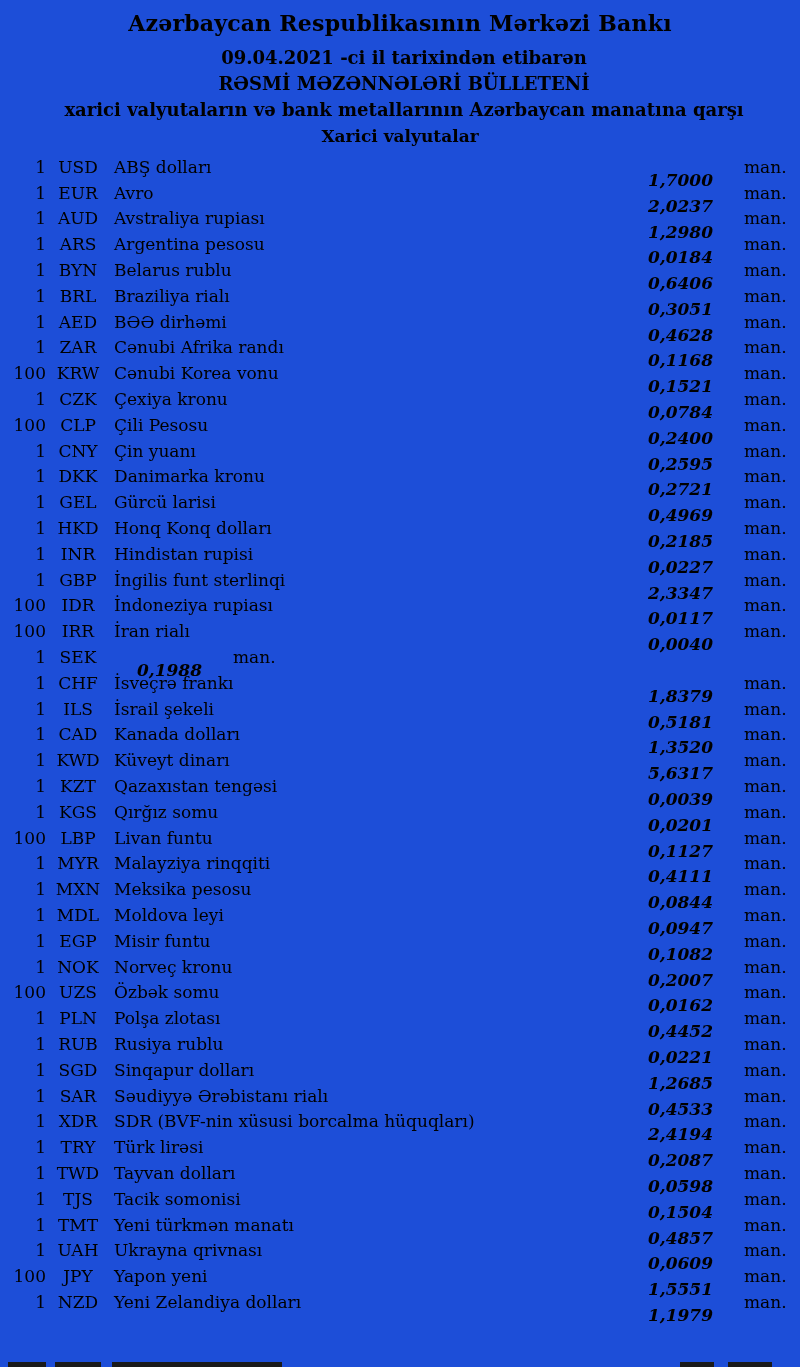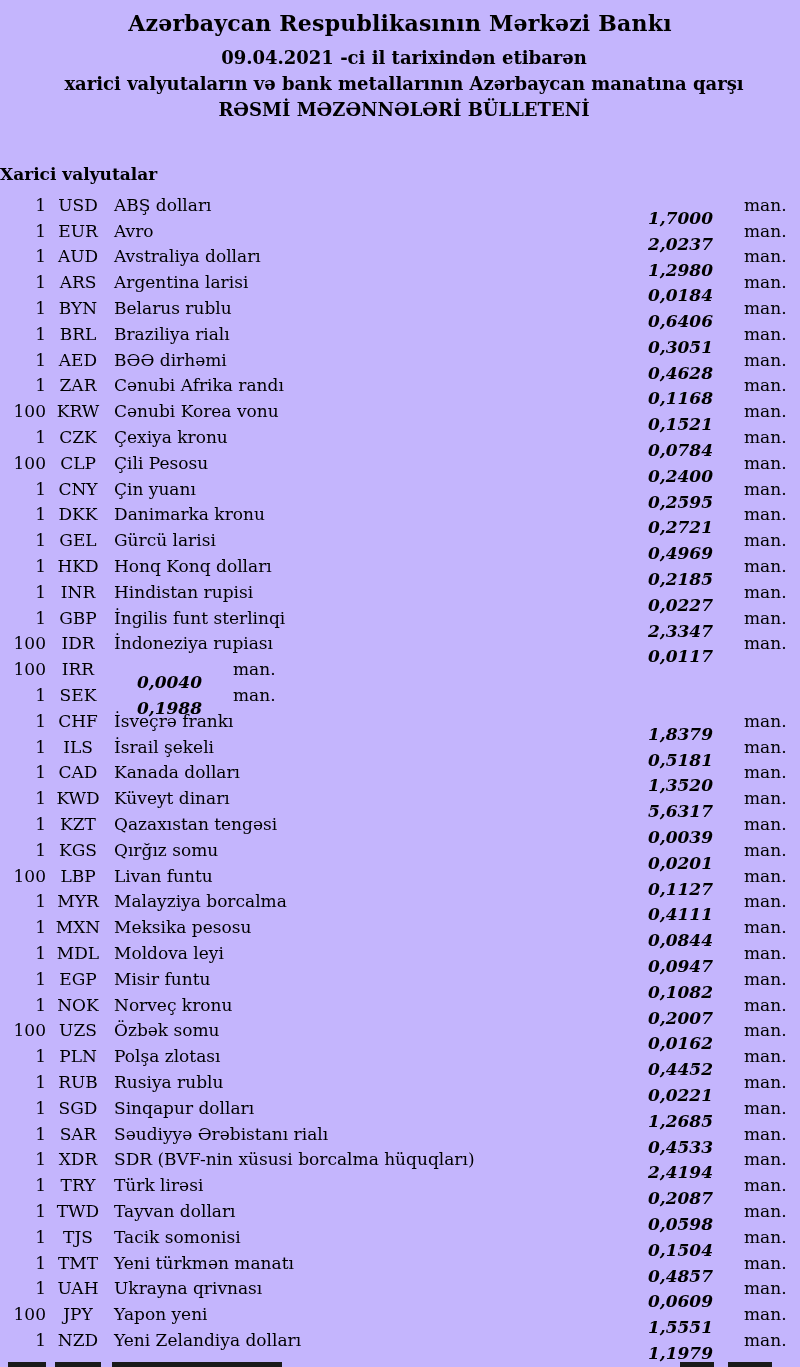--- a/index.html
+++ b/index.html
@@ -13,43 +13,42 @@
     overflow: hidden;
     font-family: "DejaVu Serif", serif;
     color: #000000;
     position: relative;
   }
   .page {
     position: relative;
     width: 800px;
     height: 1367px;
     overflow: hidden;
-    background: #c4b5fd;
+    background: #1d4ed8;
   }
   .doc-title {
     margin-top: 9px;
     text-align: center;
     font-size: 22px;
     font-weight: bold;
     line-height: 28px;
     letter-spacing: 0.2px;
   }
   .hline {
     text-align: center;
     font-size: 18px;
     font-weight: bold;
     line-height: 26px;
     padding-left: 8px;
   }
   .hline.first {
     margin-top: 8px;
   }
   .section-title {
-    margin-top: 38px;
-    text-align: left;
+    text-align: center;
     font-size: 17px;
     font-weight: bold;
     line-height: 26px;
   }
   .table {
     margin-top: 5px;
   }
   .row {
     display: flex;
     align-items: center;
@@ -105,23 +104,23 @@
 </style>
 </head>
 <body>
 
 <div class="page">
 
   <div class="doc-title">Azərbaycan Respublikasının Mərkəzi Bankı</div>
 
   <div class="hline first">09.04.2021 -ci il tarixindən etibarən</div>
 
+  <div class="hline">RƏSMİ MƏZƏNNƏLƏRİ BÜLLETENİ</div>
+
   <div class="hline">xarici valyutaların və bank metallarının Azərbaycan manatına qarşı</div>
-
-  <div class="hline">RƏSMİ MƏZƏNNƏLƏRİ BÜLLETENİ</div>
 
   <div class="section-title">Xarici valyutalar</div>
 
   <div class="table">
       <div class="row">
         <span class="cell-qty">1</span>
         <span class="cell-code">USD</span>
         <span class="cell-name">ABŞ dolları</span>
         <span class="cell-rate">1,7000</span>
         <span class="cell-unit">man.</span>
@@ -129,28 +128,28 @@
       <div class="row">
         <span class="cell-qty">1</span>
         <span class="cell-code">EUR</span>
         <span class="cell-name">Avro</span>
         <span class="cell-rate">2,0237</span>
         <span class="cell-unit">man.</span>
       </div>
       <div class="row">
         <span class="cell-qty">1</span>
         <span class="cell-code">AUD</span>
-        <span class="cell-name">Avstraliya dolları</span>
+        <span class="cell-name">Avstraliya rupiası</span>
         <span class="cell-rate">1,2980</span>
         <span class="cell-unit">man.</span>
       </div>
       <div class="row">
         <span class="cell-qty">1</span>
         <span class="cell-code">ARS</span>
-        <span class="cell-name">Argentina larisi</span>
+        <span class="cell-name">Argentina pesosu</span>
         <span class="cell-rate">0,0184</span>
         <span class="cell-unit">man.</span>
       </div>
       <div class="row">
         <span class="cell-qty">1</span>
         <span class="cell-code">BYN</span>
         <span class="cell-name">Belarus rublu</span>
         <span class="cell-rate">0,6406</span>
         <span class="cell-unit">man.</span>
       </div>
@@ -241,20 +240,21 @@
       <div class="row">
         <span class="cell-qty">100</span>
         <span class="cell-code">IDR</span>
         <span class="cell-name">İndoneziya rupiası</span>
         <span class="cell-rate">0,0117</span>
         <span class="cell-unit">man.</span>
       </div>
       <div class="row">
         <span class="cell-qty">100</span>
         <span class="cell-code">IRR</span>
+        <span class="cell-name">İran rialı</span>
         <span class="cell-rate">0,0040</span>
         <span class="cell-unit">man.</span>
       </div>
       <div class="row">
         <span class="cell-qty">1</span>
         <span class="cell-code">SEK</span>
         <span class="cell-rate">0,1988</span>
         <span class="cell-unit">man.</span>
       </div>
       <div class="row">
@@ -302,21 +302,21 @@
       <div class="row">
         <span class="cell-qty">100</span>
         <span class="cell-code">LBP</span>
         <span class="cell-name">Livan funtu</span>
         <span class="cell-rate">0,1127</span>
         <span class="cell-unit">man.</span>
       </div>
       <div class="row">
         <span class="cell-qty">1</span>
         <span class="cell-code">MYR</span>
-        <span class="cell-name">Malayziya borcalma</span>
+        <span class="cell-name">Malayziya rinqqiti</span>
         <span class="cell-rate">0,4111</span>
         <span class="cell-unit">man.</span>
       </div>
       <div class="row">
         <span class="cell-qty">1</span>
         <span class="cell-code">MXN</span>
         <span class="cell-name">Meksika pesosu</span>
         <span class="cell-rate">0,0844</span>
         <span class="cell-unit">man.</span>
       </div>

